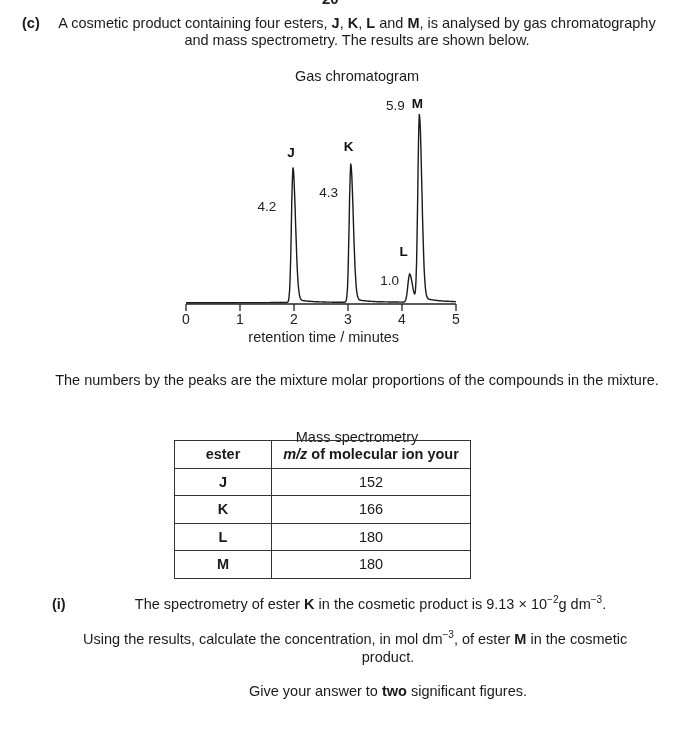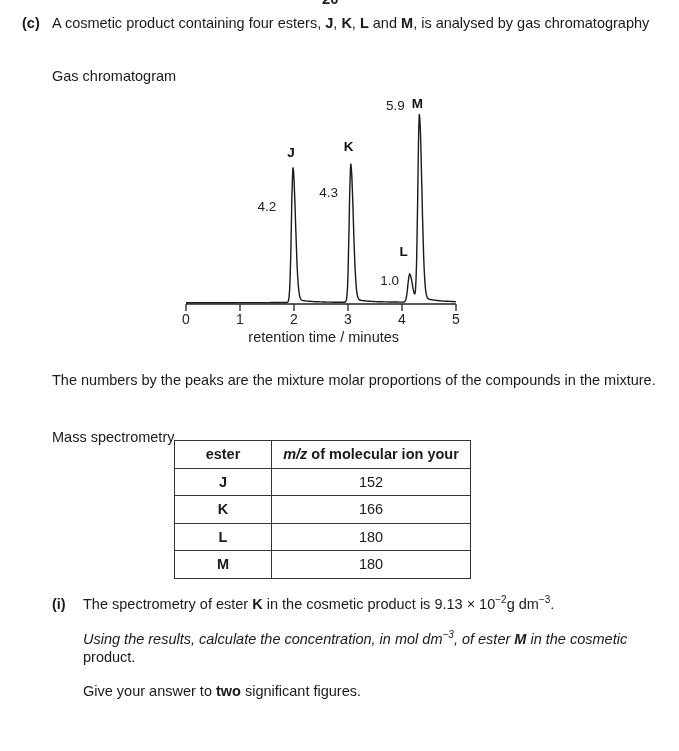--- a/index.html
+++ b/index.html
@@ -1,41 +1,42 @@
 <!DOCTYPE html>
 <html><head>
 <meta charset="utf-8">
 <style>
   html, body { margin: 0; padding: 0; background: #ffffff; }
   body { width: 679px; height: 751px; position: relative; overflow: hidden;
          font-family: "Liberation Sans", sans-serif; color: #1a1a1a; font-size: 14.5px; }
   .abs { position: absolute; }
   .pagenum { left: 322px; top: -10px; font-weight: bold; font-size: 15px; color: #222; }
   .qlabel { left: 22px; top: 15px; font-weight: bold; }
-  .para { left: 52px; width: 610px; line-height: 17px; }
+  .para { left: 52px; width: 610px; line-height: 17px; text-align: center; }
   .heading { font-weight: normal; }
   b { font-weight: bold; }
   sup { font-size: 10px; line-height: 0; }
   svg text { font-family: "Liberation Sans", sans-serif; }
   table.ms { position: absolute; left: 174px; top: 440px; border-collapse: collapse; width: 297px; }
   table.ms td, table.ms th { border: 1px solid #333; height: 26.5px; text-align: center; font-size: 14.5px; padding: 0; }
   table.ms th { font-weight: bold; }
   table.ms td.ester { font-weight: bold; width: 96px; }
   .sublabel { left: 52px; top: 596px; font-weight: bold; }
 </style>
 </head>
 <body>
 
 <div class="abs pagenum">20</div>
 
 <div class="abs qlabel">(c)</div>
 <div class="abs para" style="top:15px;">
   <span>
     <span>A cosmetic product containing four esters, </span><b>J</b><span>, </span><b>K</b><span>, </span><b>L</b><span> and </span><b>M</b><span>, is analysed by gas chromatography</span>
   </span><br>
+  <span>and mass spectrometry. The results are shown below.</span>
 </div>
 
 <div class="abs para heading" style="top:68px;">Gas chromatogram</div>
 
 <svg class="abs" style="left:0;top:90px;" width="679" height="260">
   <g id="chart-root">
       <line x1="186" y1="214" x2="456" y2="214" stroke="#222" stroke-width="1.6"></line>
       <line x1="186" y1="214" x2="186" y2="221" stroke="#222" stroke-width="1.3"></line>
       <text x="186" y="234" text-anchor="middle" font-size="14" fill="#222">0</text>
       <line x1="240" y1="214" x2="240" y2="221" stroke="#222" stroke-width="1.3"></line>
@@ -86,19 +87,19 @@
         <td class="ester">M</td>
         <td>180</td>
       </tr>
 </tbody>
   </table>
 
 <div class="abs sublabel">(i)</div>
 <div class="abs para" style="left:83px;top:596px;width:575px;">
   <span>The spectrometry of ester </span><b>K</b><span> in the cosmetic product is 9.13 × 10</span><sup>−2</sup><span>g dm</span><sup>−3</sup><span>.</span>
 </div>
-<div class="abs para" style="left:83px;top:631px;width:575px;text-align:justify;font-style:italic;">
+<div class="abs para" style="left:83px;top:631px;width:575px;text-align:justify;">
   <span>Using the results, calculate the concentration, in mol dm</span><sup>−3</sup><span>, of ester </span><b>M</b><span> in the cosmetic</span>
 </div>
 <div class="abs para" style="left:83px;top:649px;">product.</div>
 <div class="abs para" style="left:83px;top:683px;">
   <span>Give your answer to </span><b>two</b><span> significant figures.</span>
 </div>
 
 </body></html>

